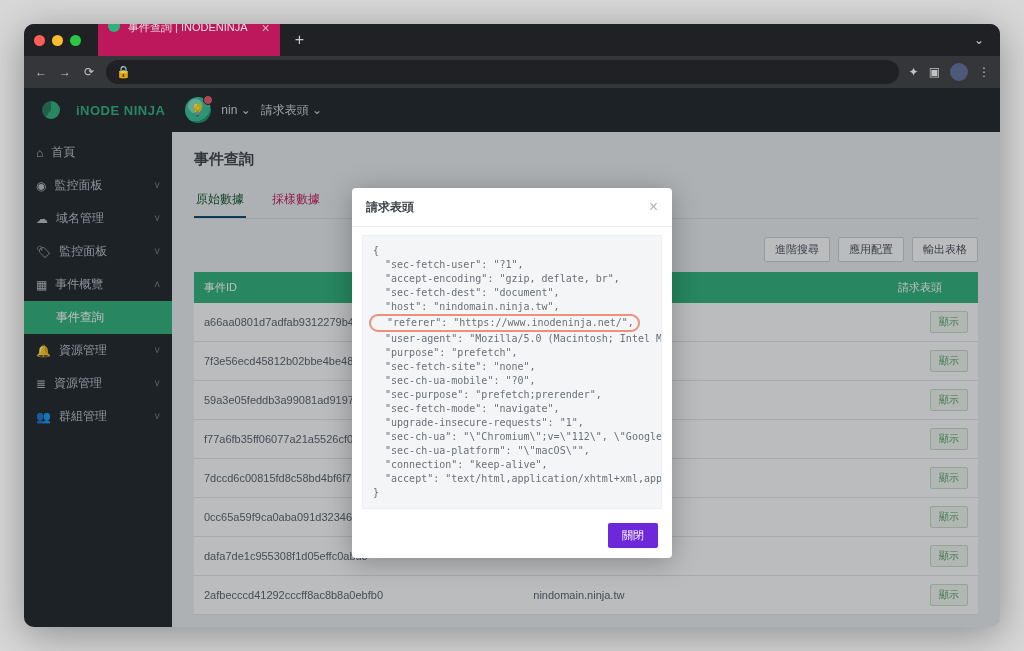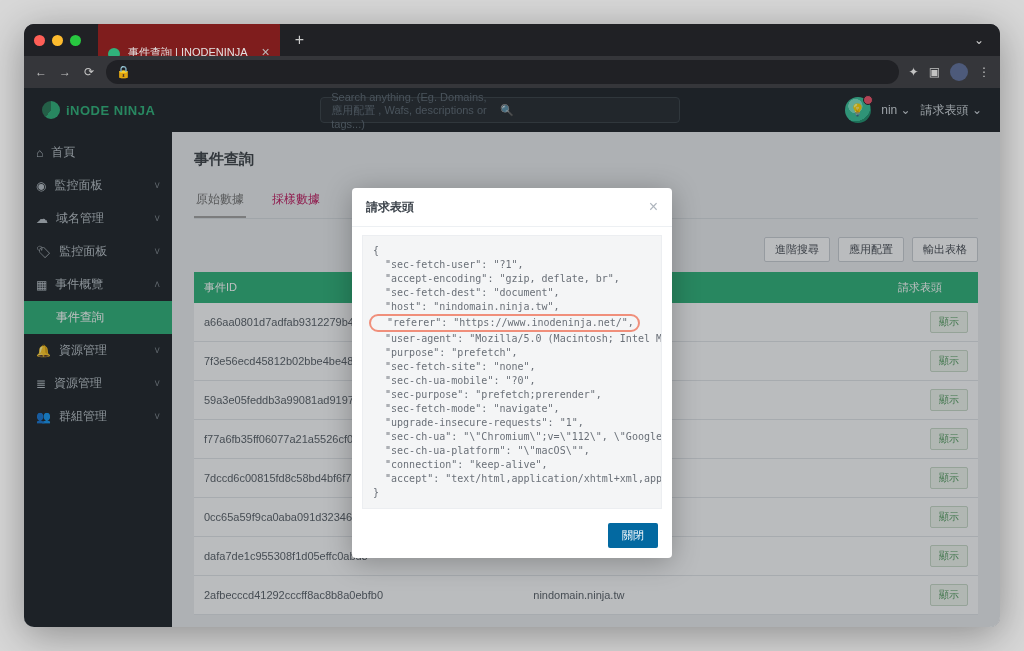--- a/index.html
+++ b/index.html
@@ -26,25 +26,25 @@
     align-items: center;
     padding: 0 10px;
     gap: 7px;
   }
   .dot { width: 11px; height: 11px; border-radius: 50%; }
   .dot.red { background: #ff5f57; }
   .dot.yellow { background: #febc2e; }
   .dot.green { background: #28c840; }
   .tab {
     margin-left: 10px;
-    background: #7f1d1d;
+    background: #be185d;
     border-radius: 6px 6px 0 0;
     height: 40px;
     display: flex;
-    align-items: flex-end;
+    align-items: flex-start;
     padding: 0 10px;
     gap: 8px;
     color: #e2e2e2;
     font-size: 11px;
   }
   .tabicon { width: 12px; height: 12px; background: #30b27b; border-radius: 50%; }
   .tabclose { color: #bbb; font-size: 14px; margin-left: 6px; cursor:pointer;}
   .addtab { color:#ccc; font-size:16px; margin-left:8px; cursor:pointer;}
   .arrowdown { color:#ccc; font-size:12px; margin-left:auto; margin-right:6px; cursor:pointer;}
   .urlbar {
@@ -83,21 +83,21 @@
     position:absolute;
     top:0; left:0; right:0;
     height:44px;
     background:#20262b;
     display:flex;
     align-items:center;
     padding:0 18px;
     gap:20px;
     z-index:1;
   }
-  .logo { display:flex; align-items:center; gap:6px;}
+  .logo { display:flex; align-items:center; gap:16px;}
   .logo-icon { width:18px;height:18px;border-radius:50%;
     background: conic-gradient(#30b27b 0 60%, #2a7a58 60% 100%);}
   .logo-text { color:#30b27b; font-weight:700; font-size:13px; letter-spacing:0.5px;}
   .search {
     margin-left:auto;
     margin-right:auto;
     width:360px;
     height:26px;
     border:1px solid #3b4349;
     border-radius:4px;
@@ -137,21 +137,21 @@
   .side-sub { padding-left:32px;}
   .content {
     position:absolute; top:44px; left:148px; right:0; bottom:0;
     background:#e9ecef;
     padding:18px 22px;
     overflow:hidden;
   }
   .page-title { color:#3d4349; font-size:15px; font-weight:600; margin-bottom:12px;}
   .tabs { display:flex; gap:24px; border-bottom:1px solid #d6dbe0; margin:14px 0 18px;}
   .tabs .t { padding:8px 2px; font-size:12px; color:#be185d; cursor:pointer;}
-  .tabs .t.active { color:#737373; border-bottom:2px solid #a3a3a3;}
+  .tabs .t.active { color:#14532d; border-bottom:2px solid #0c4a6e;}
   .actions { display:flex; gap:8px; justify-content:flex-end; margin-bottom:10px;}
   .btn-outline {
     border:1px solid #c8cdd3; background:#fafbfc; color:#4a5058;
     padding:4px 10px; font-size:11px; border-radius:2px; cursor:pointer;
   }
   table { width:100%; border-collapse:collapse; }
   thead th {
     background:#30b27b; color:#fff; font-size:11px; font-weight:500;
     text-align:left; padding:8px 10px;
   }
@@ -206,21 +206,21 @@
     border:2px solid #f08f7b;
     border-radius:10px;
     padding:0 4px;
     margin-left:-4px;
   }
   .modal-foot {
     display:flex; justify-content:flex-end;
     padding:10px 14px;
   }
   .btn-primary {
-    background:#0369a1; color:#fff; border:none;
+    background:#6d28d9; color:#fff; border:none;
     padding:5px 14px; font-size:11px; border-radius:2px; cursor:pointer;
   }
 </style>
 </head>
 <body>
 
 <div class="window">
 
   <div class="titlebar">
     <div class="dot red"></div>
@@ -250,24 +250,20 @@
     </div>
   </div>
 
   <div class="app">
 
     <div class="topnav">
       <div class="logo">
         <div class="logo-icon"></div>
         <span class="logo-text">iNODE NINJA</span>
       </div>
-      <div class="search">
-        <span>Search anything. (Eg. Domains, 應用配置 , Wafs, descriptions or tags...)</span>
-        <span>🔍</span>
-      </div>
       <div class="userarea">
         <div class="bulb">💡</div>
         <span><span>nin</span> ⌄</span>
         <span><span>請求表頭</span> ⌄</span>
       </div>
     </div>
 
     <div class="sidebar" id="sidebar">
         <div class="sideitem">
           <span class="l">

